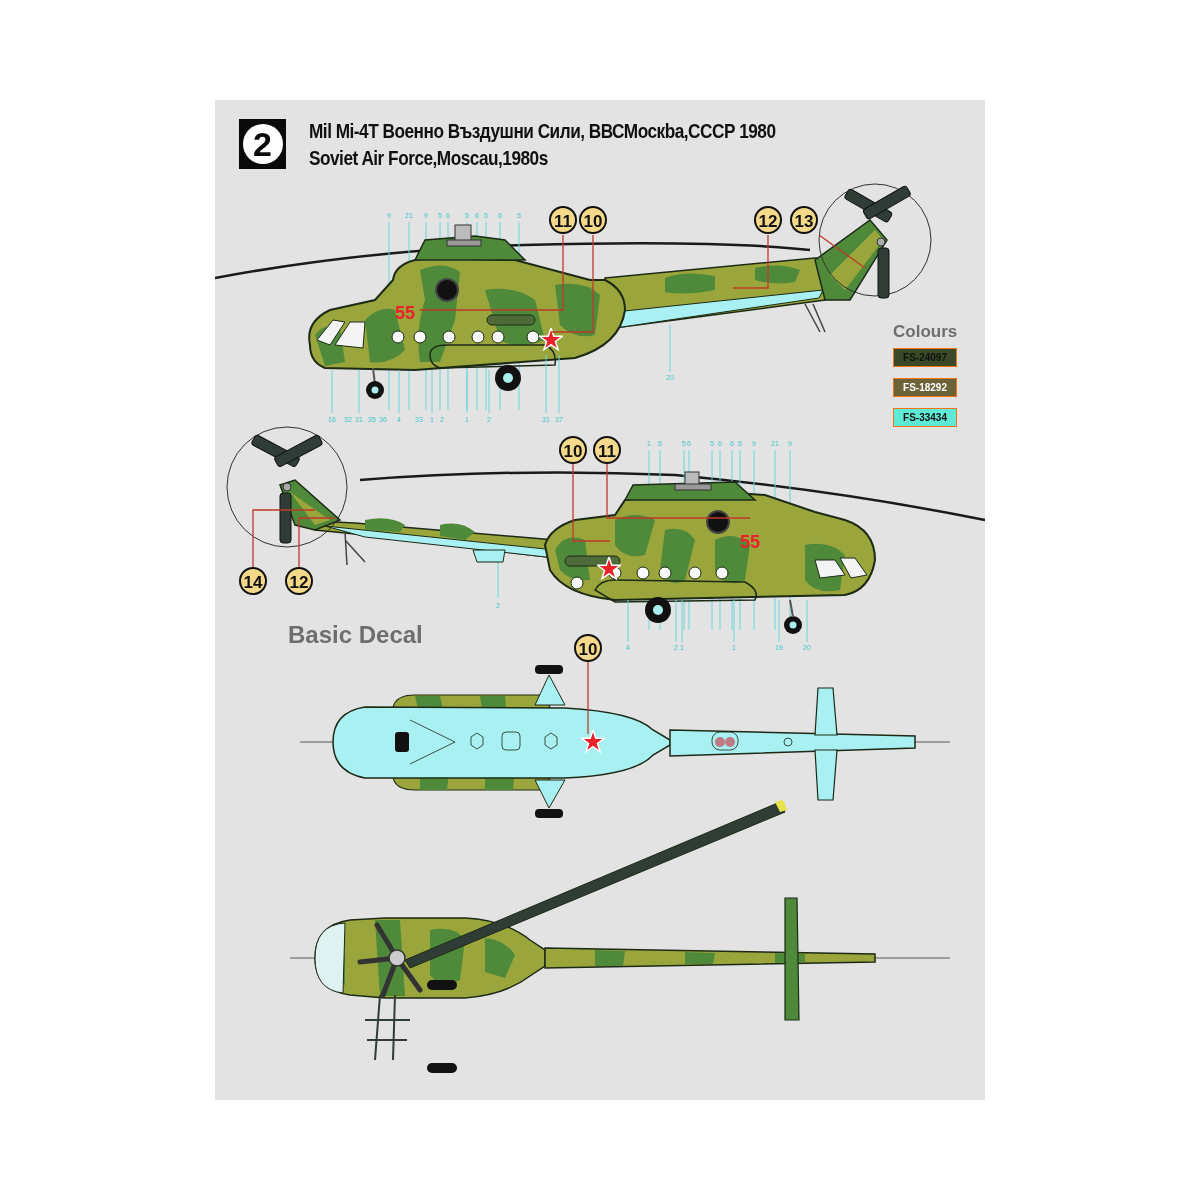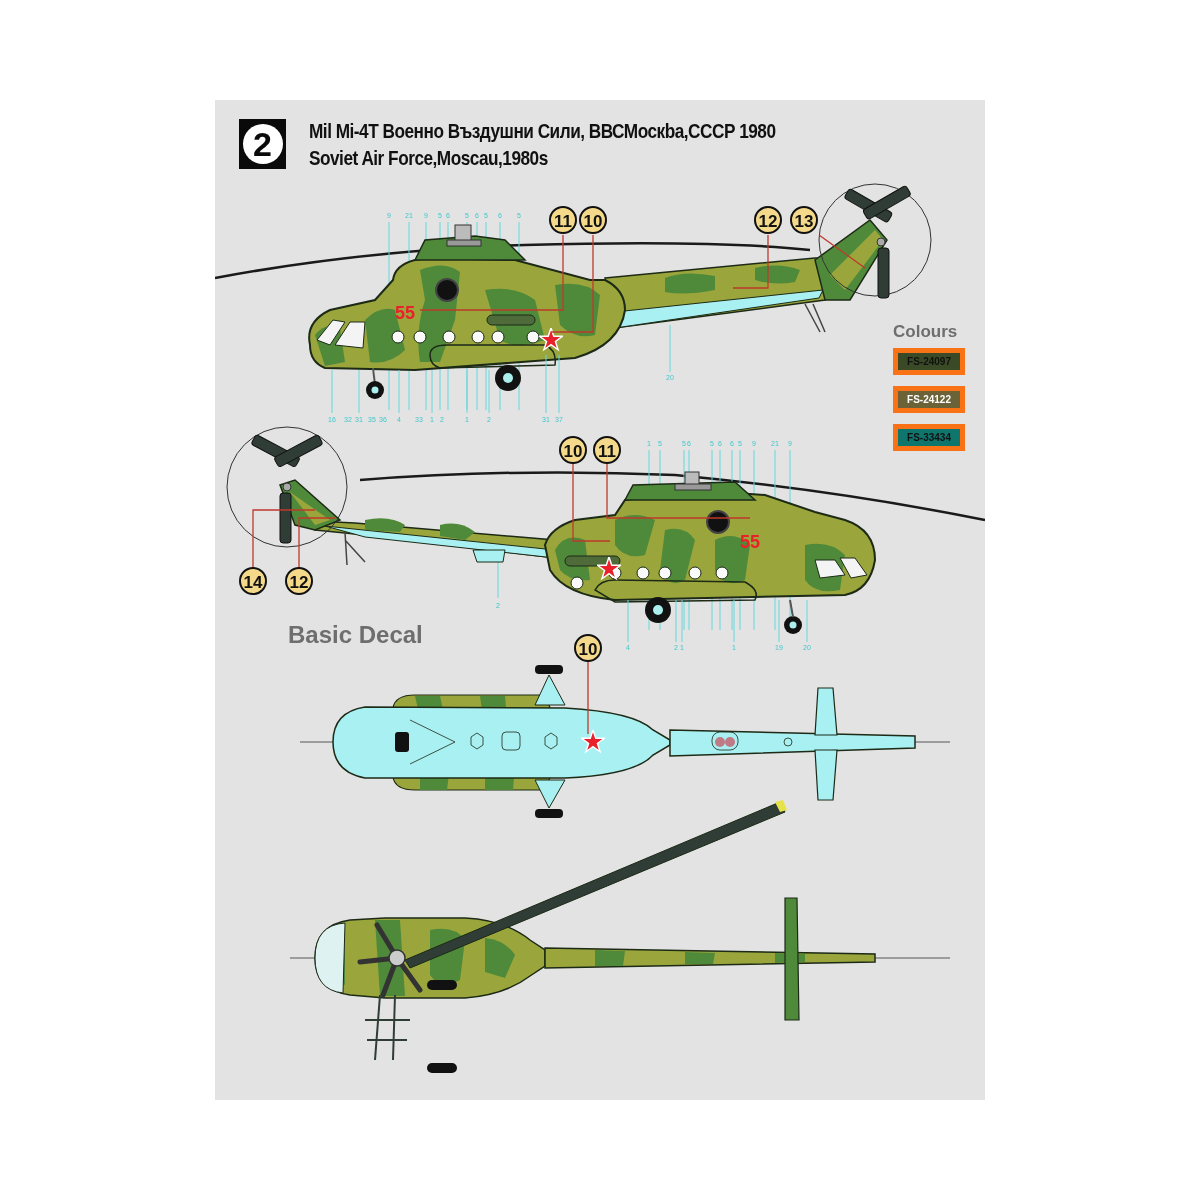--- a/index.html
+++ b/index.html
@@ -15,21 +15,21 @@
                      font-family: "Liberation Sans", sans-serif; font-weight: bold;
                      font-size: 34px; color: #0a0a0a; line-height: 1; }
   .title-text { margin-left: 23px; line-height: 27px; }
   .title-line { font-family: "Liberation Sans", sans-serif; font-weight: bold;
                 font-size: 21px; color: #111; letter-spacing: -0.6px;
                 transform: scaleX(0.82); transform-origin: left center; white-space: nowrap; }
   .title-line.l1 { font-size: 21px; }
   .colours { position: absolute; left: 678px; top: 222px; width: 64px; }
   .colours-title { font-family: "Liberation Sans", sans-serif; font-weight: bold; font-size: 17px;
                    color: #6e6e6e; text-align: right; margin-bottom: 6px; }
-  .swatch { width: 62px; height: 17px; border: 5px solid #f97316; margin-bottom: 11px;
+  .swatch { width: 62px; height: 17px; border: 1px solid #f97316; margin-bottom: 11px;
             font-size: 10px; font-weight: bold; display: flex; align-items: center; justify-content: center; }
   .basic-decal { position: absolute; left: 73px; top: 521px; font-weight: bold; font-size: 24px; color: #6e6e6e; }
   svg.art { position: absolute; left: 0; top: 0; }
   .callout text { font-family: "Liberation Sans", sans-serif; font-weight: bold; }
 </style>
 </head>
 <body>
 
 <div class="panel">
 
@@ -39,22 +39,22 @@
     </div>
     <div class="title-text">
       <div class="title-line l1">Mil Mi-4T Военно Въздушни Сили, ВВСМоскbа,СССР 1980</div>
       <div class="title-line">Soviet Air Force,Moscau,1980s</div>
     </div>
   </div>
 
   <div class="colours">
     <div class="colours-title">Colours</div>
     <div class="swatch" style="background:#3a4a26;color:#111">FS-24097</div>
-    <div class="swatch" style="background:#6b6238;color:#fff">FS-24122</div>
-    <div class="swatch" style="background:#0f766e;color:#111">FS-33434</div>
+    <div class="swatch" style="background:#6b6238;color:#fff">FS-18292</div>
+    <div class="swatch" style="background:#5eead4;color:#111">FS-33434</div>
   </div>
 
   <div class="basic-decal">Basic Decal</div>
 
   <svg class="art" width="770" height="1000" viewBox="0 0 770 1000">
     <defs>
       <symbol id="star" viewBox="-10 -10 20 20">
         <polygon points="0,-10 2.3,-3.1 9.5,-3.1 3.7,1.2 5.9,8.1 0,3.8 -5.9,8.1 -3.7,1.2 -9.5,-3.1 -2.3,-3.1" fill="#e8212a" stroke="#fff" stroke-width="1.2"></polygon>
       </symbol>
     </defs>

